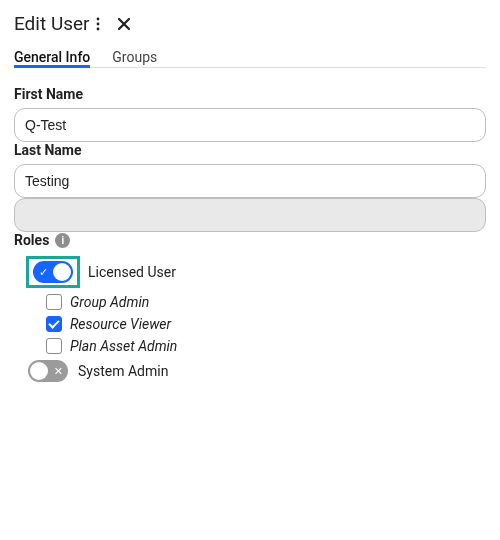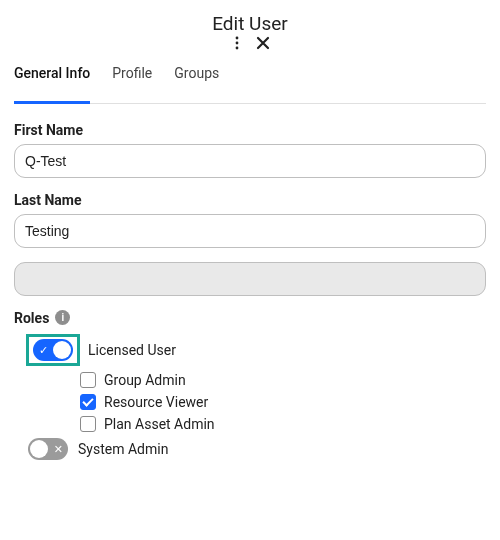--- a/index.html
+++ b/index.html
@@ -8,55 +8,54 @@
     padding: 12px 14px;
     font-family: -apple-system, BlinkMacSystemFont, "Segoe UI", Roboto, Helvetica, Arial, sans-serif;
     font-size: 14px;
     color: #222;
     width: 500px;
     background: #fff;
   }
   .header {
     display: flex;
     align-items: center;
-    justify-content: center;
-    flex-direction: column;
+    justify-content: flex-start;
   }
   .title {
     font-size: 19px;
     font-weight: 400;
     color: #222;
   }
   .header-actions {
     display: flex;
     align-items: center;
     gap: 10px;
   }
   .icon-btn { cursor: pointer; display: inline-flex; align-items: center; justify-content: center; }
   .tabs {
     display: flex;
     gap: 22px;
     border-bottom: 1px solid #e0e0e0;
     margin-top: 8px;
     margin-bottom: 18px;
   }
   .tab {
-    padding: 6px 0 20px 0;
+    padding: 6px 0 0 0;
     font-size: 14px;
     color: #444;
     cursor: pointer;
     border-bottom: 3px solid transparent;
     margin-bottom: -1px;
   }
   .tab.active {
     color: #111;
     font-weight: 500;
     border-bottom-color: #1665ff;
   }
-  .field { margin-bottom: 14px; }
+  .field { }
   .label {
     font-size: 14px;
     font-weight: 700;
     color: #222;
     margin-bottom: 6px;
   }
   .text-input {
     width: 100%;
     padding: 8px 10px;
     font-size: 14px;
@@ -64,39 +63,39 @@
     border-radius: 11px;
     color: #222;
     background: #fff;
   }
   .text-input[readonly] {
     background: #e9e9e9;
     color: #bbb;
   }
   .roles-row {
     display: flex;
-    align-items: flex-start;
+    align-items: flex-end;
     gap: 6px;
     margin-bottom: 8px;
   }
   .info-circle {
     width: 15px; height: 15px; border-radius: 50%;
     background: #8e8e8e; color: #fff;
     font-size: 10px; font-weight: 700;
     display: inline-flex; align-items: center; justify-content: center;
     font-style: normal;
   }
   .role-line {
     display: flex;
     align-items: center;
     gap: 8px;
     margin-bottom: 6px;
   }
   .role-line .rl-text { font-size: 14px; color: #222; }
-  .indent { margin-left: 66px; }
+  .indent { margin-left: 32px; font-style: italic; }
   .toggle {
     width: 40px; height: 22px; border-radius: 11px;
     position: relative; display: inline-block;
     background: #9b9b9b;
   }
   .toggle.on { background: #1665ff; }
   .toggle .knob {
     width: 18px; height: 18px; border-radius: 50%;
     background: #fff; position: absolute; top: 2px;
     transition: left .1s;
@@ -150,21 +149,20 @@
     <span class="icon-btn">
       <svg width="16" height="16" viewBox="0 0 16 16">
           <path d="M3 3 L13 13 M13 3 L3 13" stroke="#222" stroke-width="2.2" stroke-linecap="round"></path>
         </svg>
     </span>
   </div>
 </div>
 
 <div class="tabs">
   <div class="tab active">General Info</div>
-  <div class="tab">Profile</div>
   <div class="tab">Groups</div>
 </div>
 
 <div class="field">
   <div class="label">First Name</div>
   <input type="text" class="text-input" value="Q-Test" style="">
 </div>
 
 <div class="field">
   <div class="label">Last Name</div>

